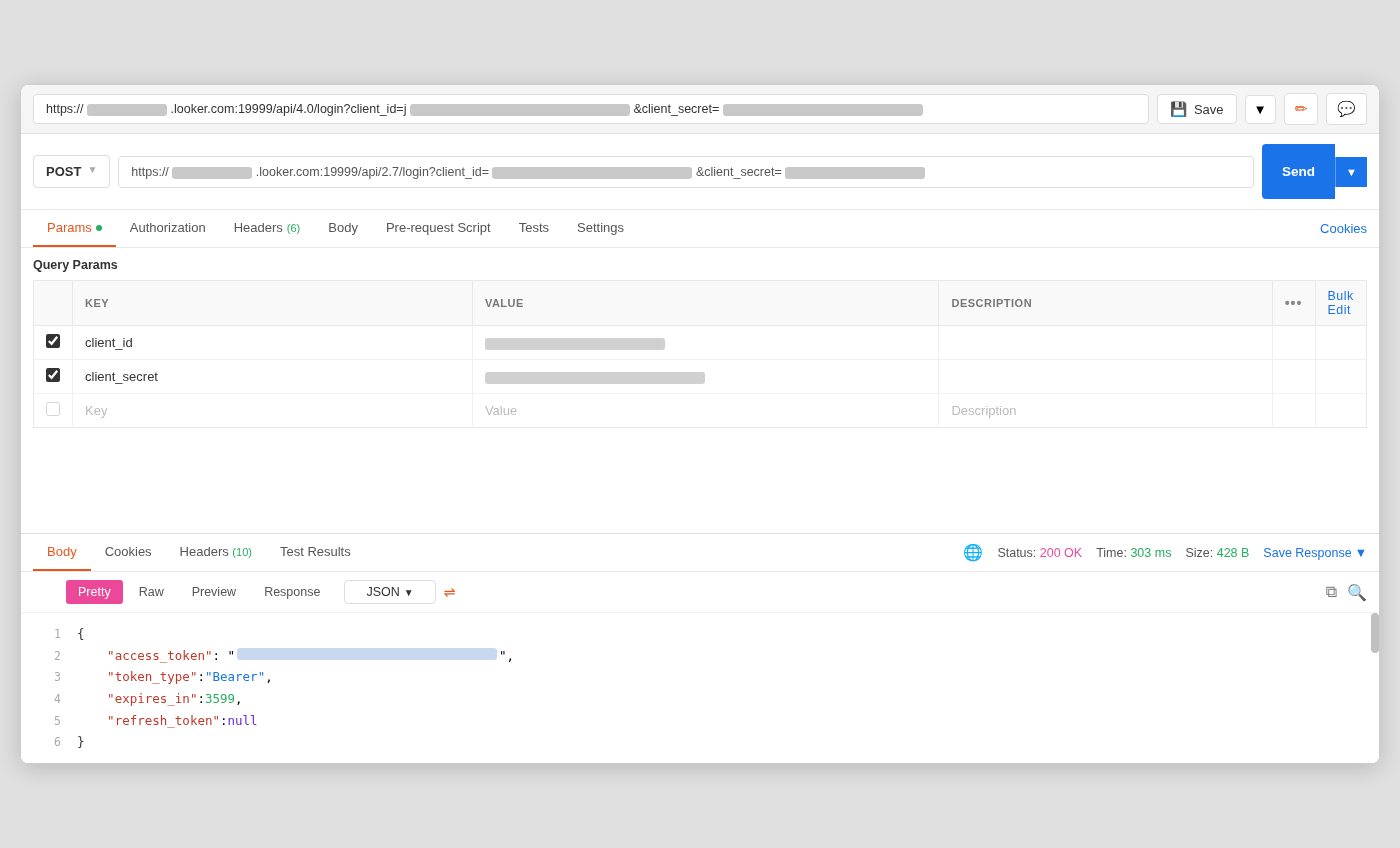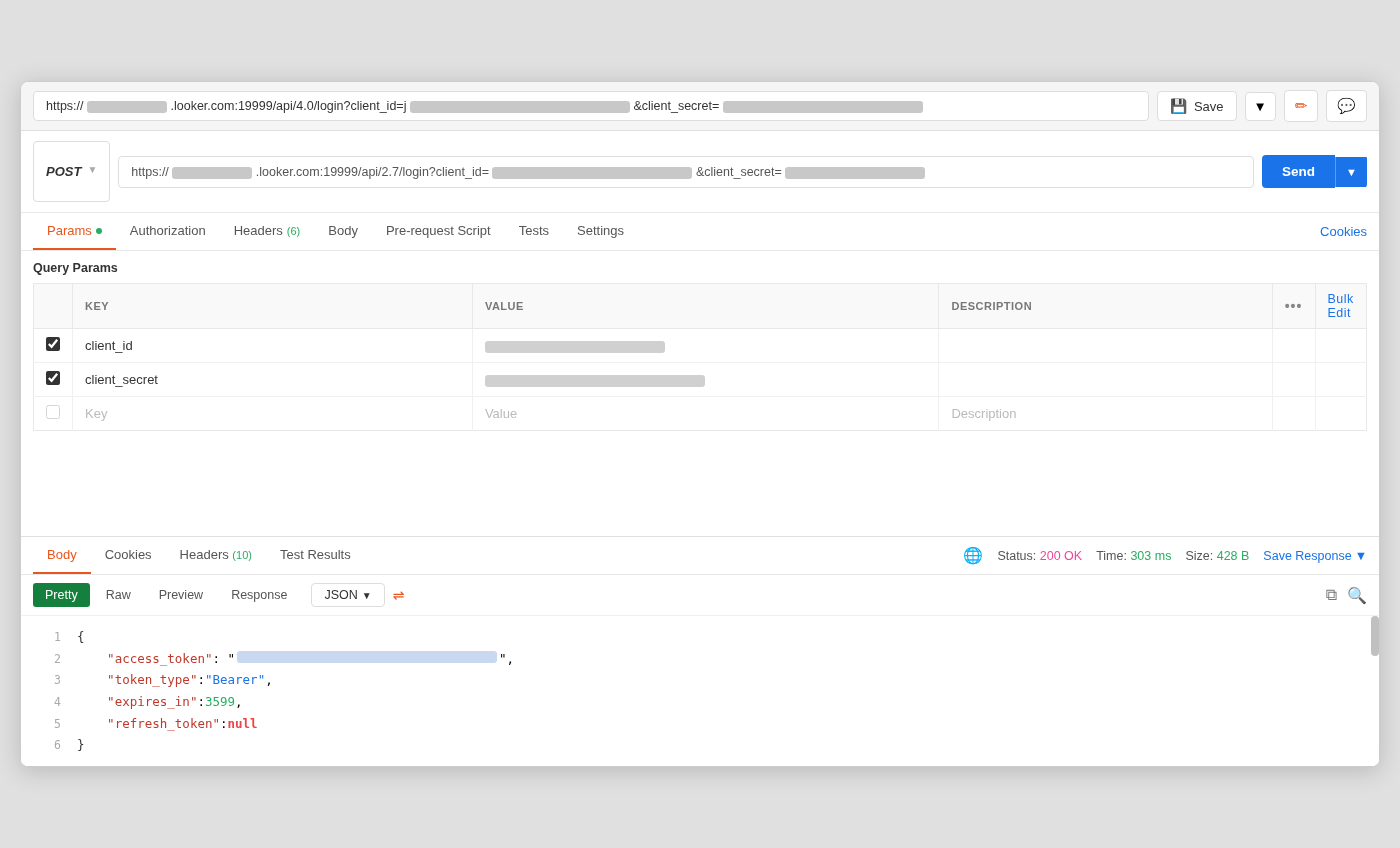--- a/index.html
+++ b/index.html
@@ -86,26 +86,25 @@
       background: #fff;
       border-bottom: 1px solid #e8e8e8;
     }
     .method-select {
       display: flex;
       align-items: flex-start;
       gap: 6px;
       background: #fff;
       border: 1px solid #ddd;
       border-radius: 4px;
-      padding: 22px 12px;
+      padding: 8px 12px;
       font-weight: 600;
       font-size: 13px;
       color: #333;
       cursor: pointer;
-      font-style: italic;
     }
     .req-url {
       flex: 1;
       background: #fff;
       border: 1px solid #ddd;
       border-radius: 4px;
       padding: 8px 12px;
       font-size: 12.5px;
       color: #555;
       overflow: hidden;
@@ -115,21 +114,21 @@
       display: flex;
       align-items: center;
       gap: 0;
       border-radius: 4px;
       overflow: hidden;
     }
     .send-main {
       background: #1a73e8;
       color: #fff;
       border: none;
-      padding: 9px 20px;
+      padding: 20px 20px;
       font-size: 13.5px;
       font-weight: 600;
       cursor: pointer;
     }
     .send-arrow {
       background: #1a73e8;
       color: #fff;
       border: none;
       border-left: 1px solid rgba(255,255,255,0.3);
       padding: 9px 10px;
@@ -292,31 +291,32 @@
       border-bottom: 1px solid #f0f0f0;
     }
     .fmt-tab {
       padding: 5px 12px;
       font-size: 12.5px;
       color: #555;
       cursor: pointer;
       border-radius: 3px;
     }
     .fmt-tab.active {
-      background: #15803d;
+      background: #ec4899;
       color: #fff;
       border-radius: 3px;
+      margin-left: 33px;
     }
     .format-select {
       display: flex;
       align-items: center;
       gap: 4px;
       border: 1px solid #ddd;
       border-radius: 4px;
-      padding: 4px 12px;
+      padding: 4px 21px;
       font-size: 12.5px;
       color: #333;
       cursor: pointer;
       background: #fff;
       margin-left: 8px;
     }
     .filter-icon {
       color: #e8561e;
       font-size: 14px;
       cursor: pointer;
@@ -350,21 +350,21 @@
       color: #aaa;
       font-size: 11.5px;
       user-select: none;
       text-align: right;
       margin-right: 16px;
       flex-shrink: 0;
     }
     .json-key { color: #c0392b; }
     .json-string { color: #1a73e8; }
     .json-number { color: #27ae60; }
-    .json-null { color: #ef4444; font-weight: 700; }
+    .json-null { color: #6d28d9; font-weight: 400; }
     .json-bracket { color: #333; }
     .json-redacted {
       display: inline-block;
       background: #c8d8f0;
       border-radius: 3px;
       height: 12px;
       width: 260px;
       vertical-align: middle;
       margin: 0 2px;
     }

